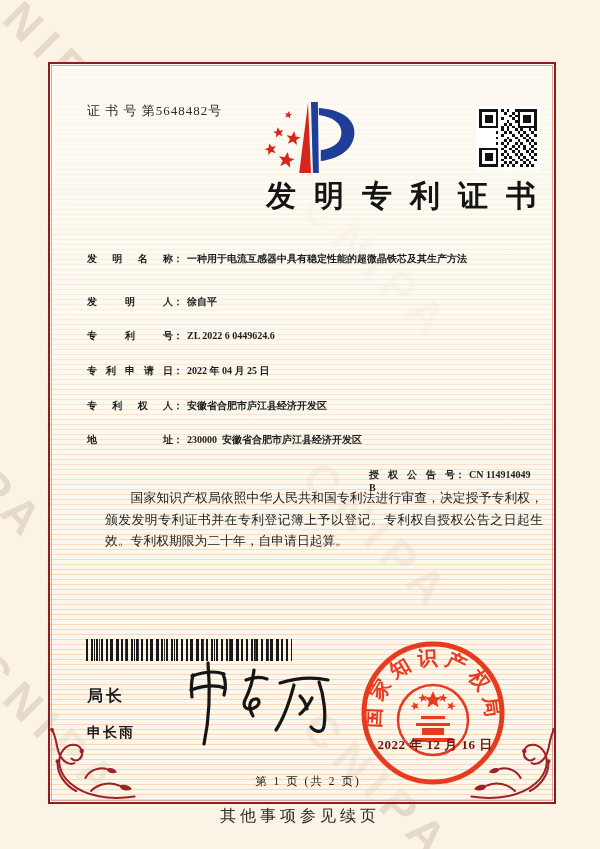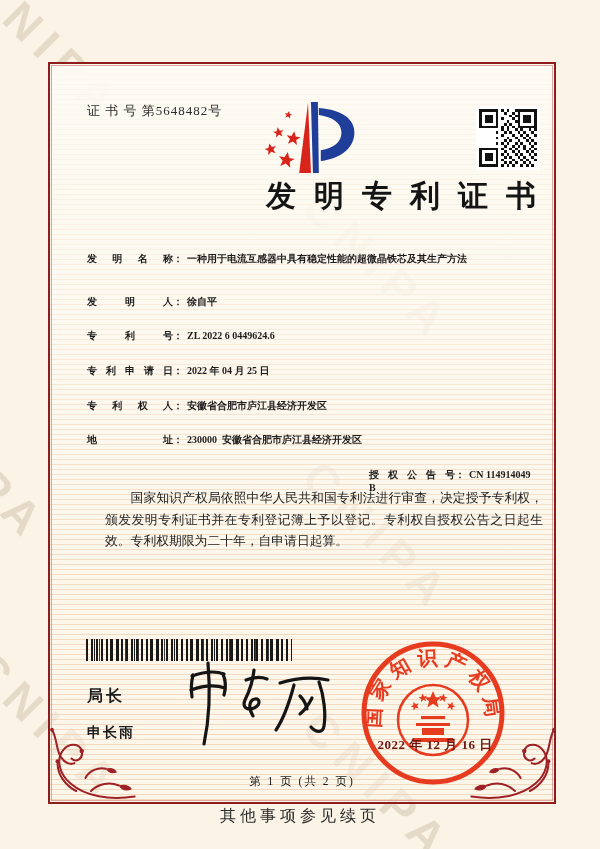--- a/index.html
+++ b/index.html
@@ -31,21 +31,21 @@
            background:
              repeating-linear-gradient(90deg,#181818 0 2px,transparent 2px 5px),
              repeating-linear-gradient(90deg,#181818 0 1px,transparent 1px 8px),
              repeating-linear-gradient(90deg,rgba(25,25,25,.85) 0 1px,transparent 1px 13px);}
   .signer-title{position:absolute;left:37px;top:622px;font-size:16px;font-weight:700;letter-spacing:3px;}
   .signer-name{position:absolute;left:37px;top:648px;font-size:14px;font-weight:700;letter-spacing:2px;margin-top:12px;}
   .signature{position:absolute;left:126px;top:592px;}
   .seal{position:absolute;left:308px;top:574px;width:150px;height:150px;}
   .seal-date{position:absolute;left:310px;top:672px;width:150px;text-align:center;font-size:13px;
              font-weight:700;color:#6d1712;letter-spacing:0.5px;z-index:3;}
-  .page-num{position:absolute;left:0;top:710px;width:100%;text-align:center;font-size:11.5px;letter-spacing:2px;color:#222;}
+  .page-num{position:absolute;left:0;top:710px;width:100%;text-align:center;font-size:11.5px;letter-spacing:2px;color:#222;padding-left:6px;}
   .flourish{position:absolute;line-height:0;}
   .flourish.bl{left:-6px;top:662px;}
   .flourish.br{left:418px;top:662px;transform:scaleX(-1);}
   .footer-note{position:absolute;left:0;top:806px;width:100%;text-align:center;font-size:16px;
                letter-spacing:4px;color:#2a2a2a;}
 </style>
 </head>
 <body>
 
 <div class="page">

